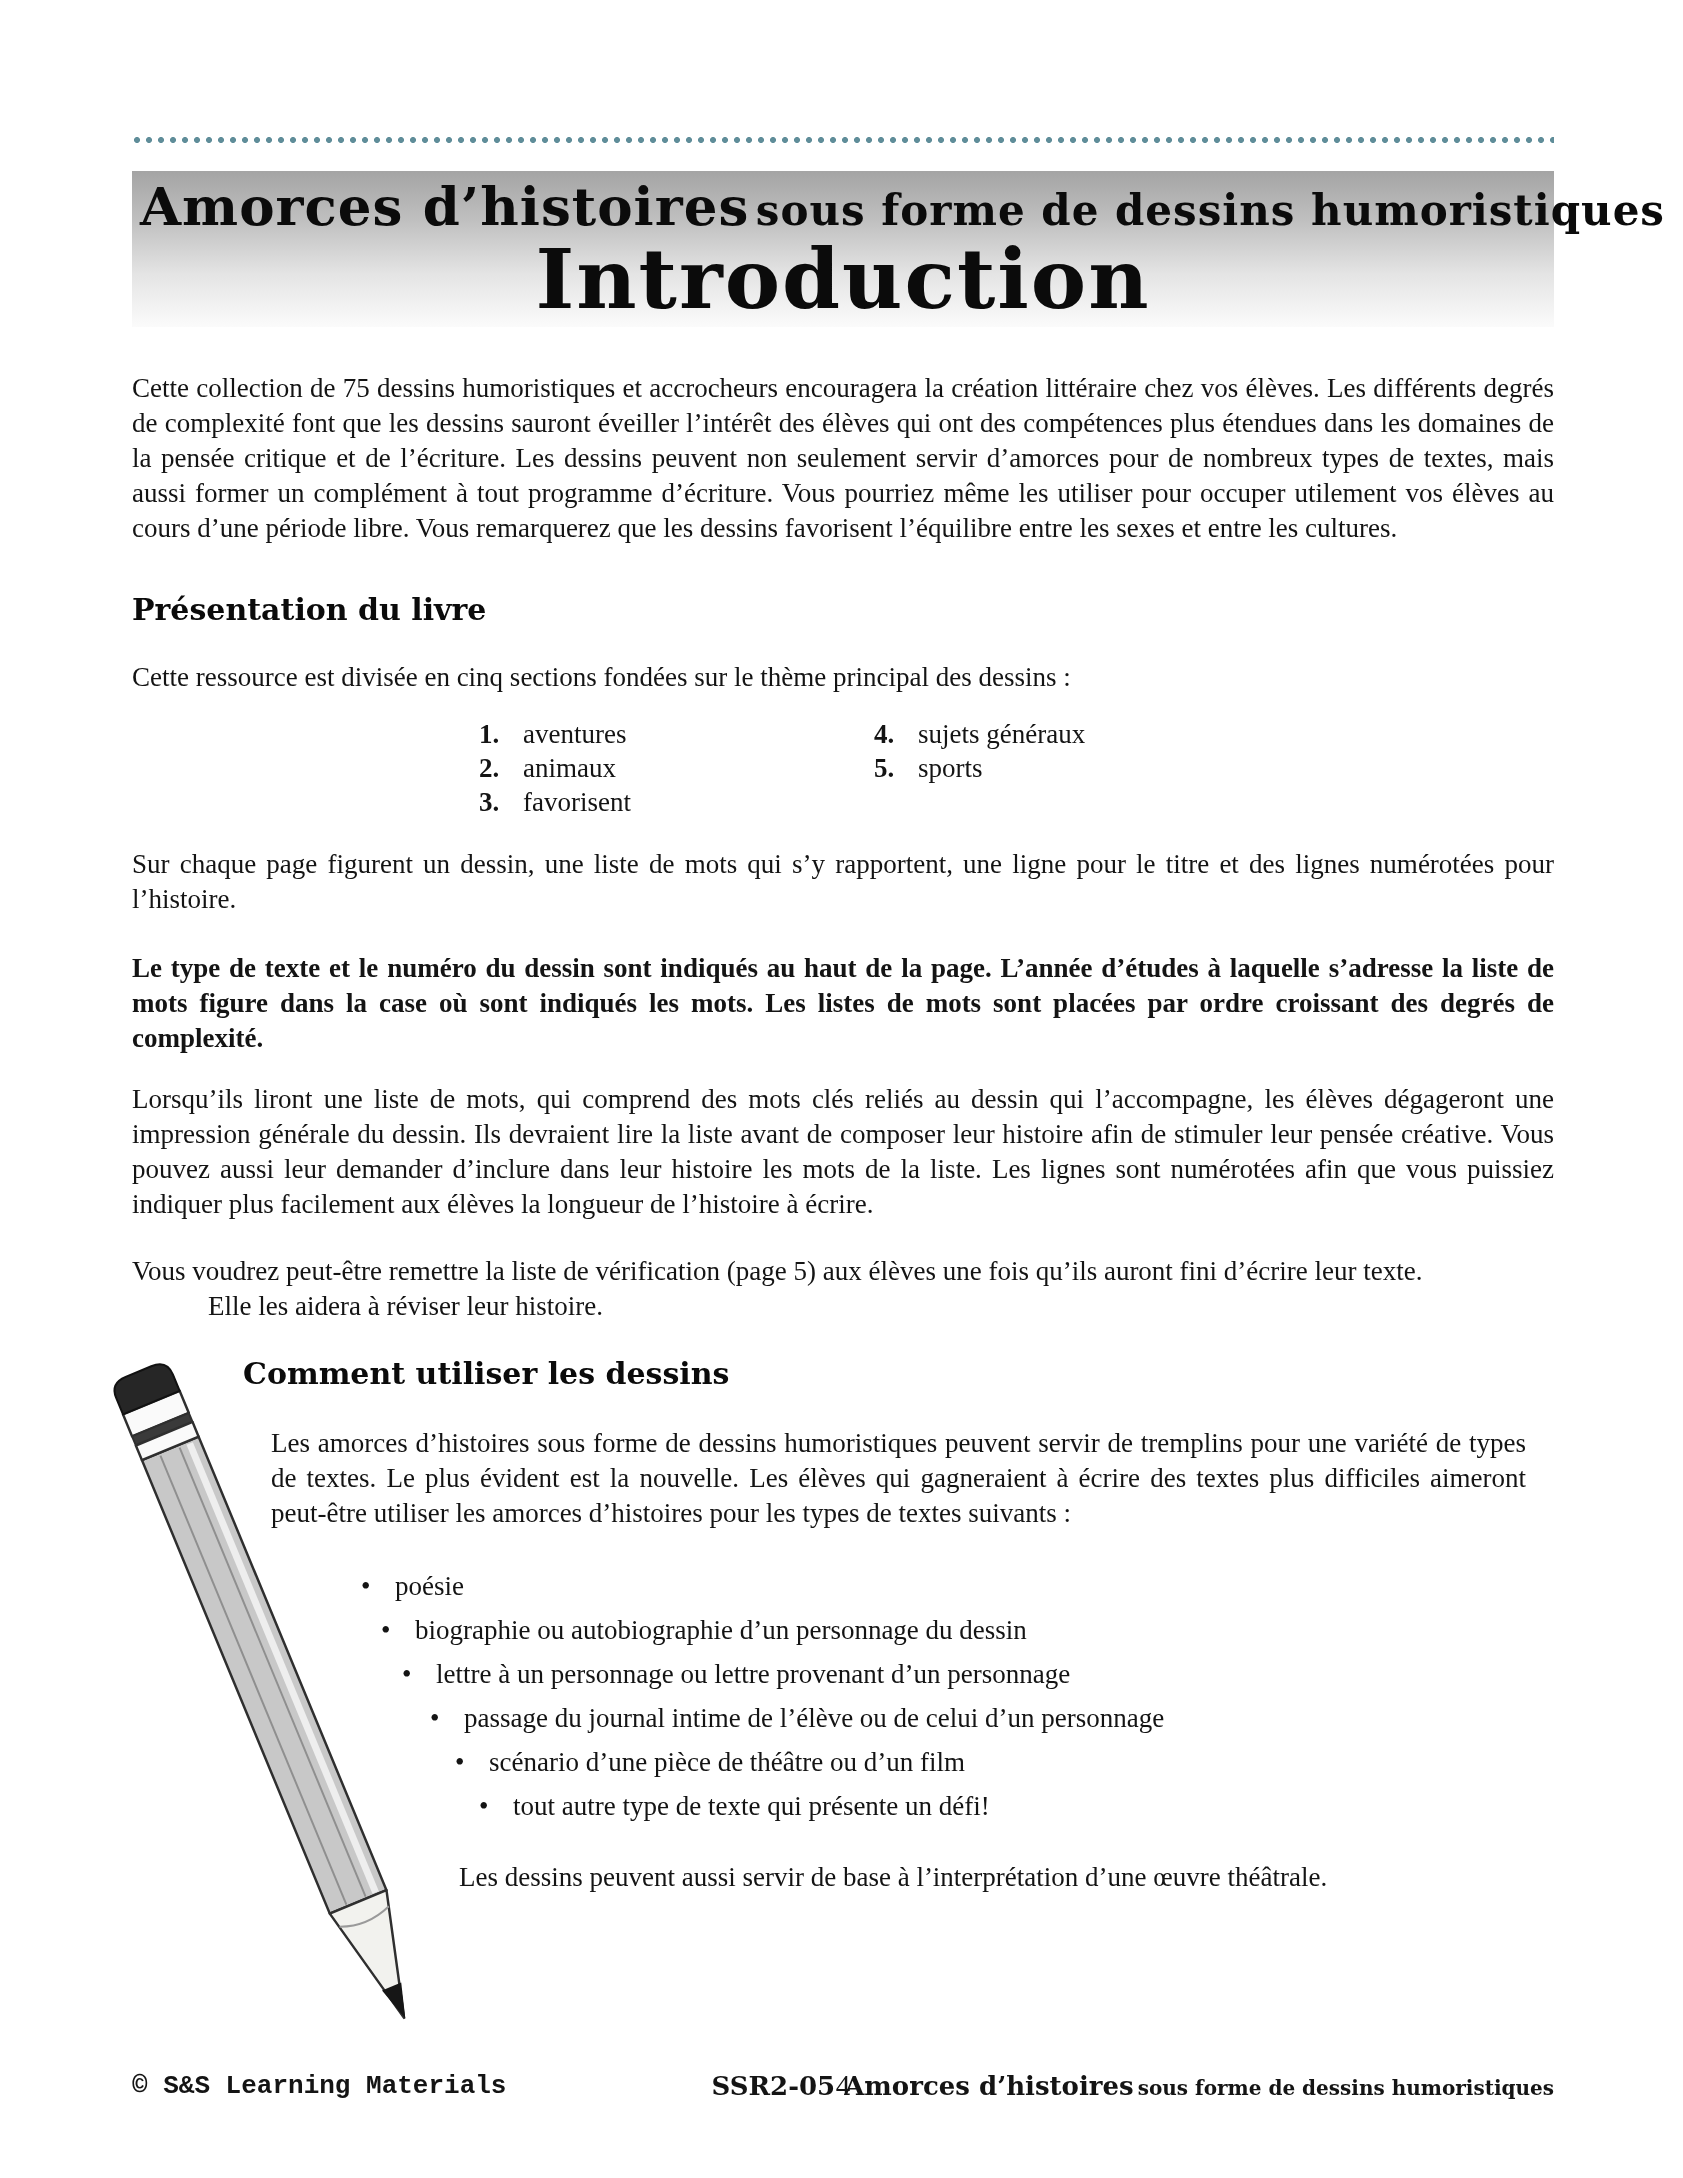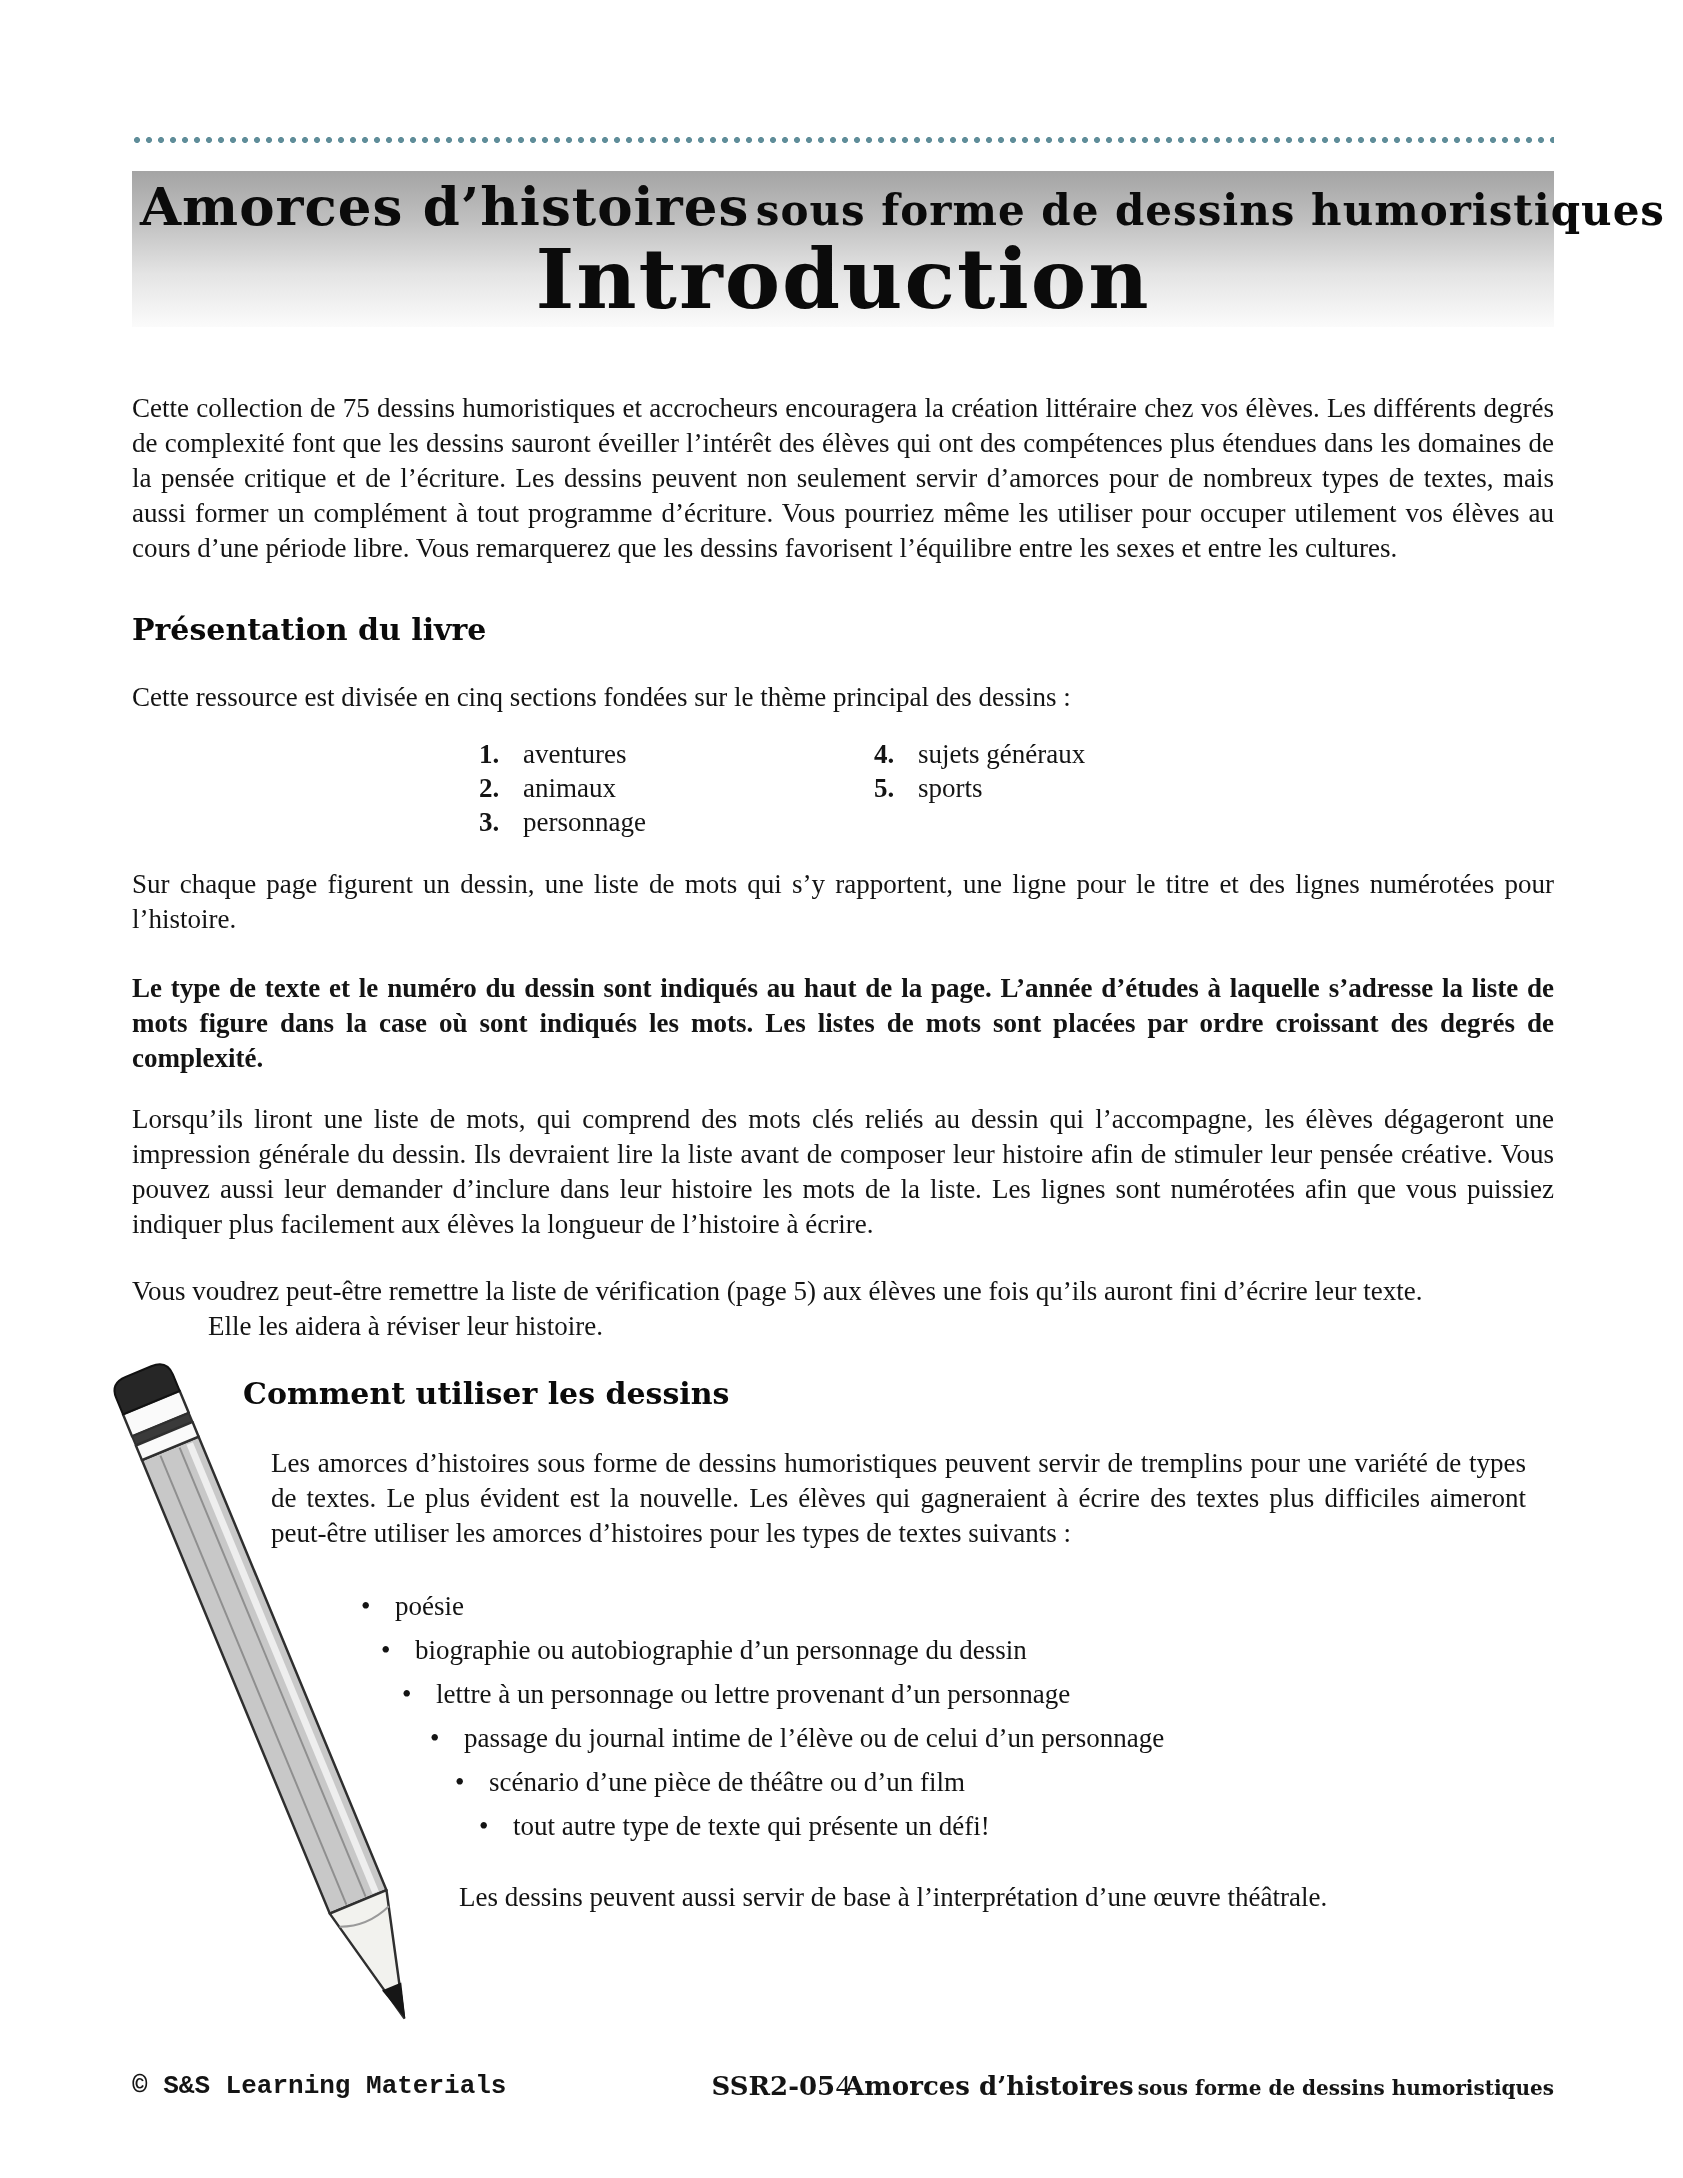--- a/index.html
+++ b/index.html
@@ -32,21 +32,21 @@
   }
   .title-main { font-size:53px; }
   .title-tail { font-size:42px; }
   .subtitle {
     text-align:center; font-family:"DejaVu Serif", serif; font-weight:bold;
     font-size:83px; line-height:1.02; letter-spacing:2px; color:#0b0b0b; margin-top:2px;
   }
 
   
   .para { font-size:27px; line-height:35px; text-align:justify; }
-  .intro { margin-top:64px; }
+  .intro { margin-top:44px; }
   .h2 { font-family:"DejaVu Serif", serif; font-weight:bold; font-size:30px; line-height:40px; color:#0b0b0b; }
   .h2-presentation { margin-top:44px; }
   .lead { margin-top:30px; text-align:left; }
 
   
   .list-wrap { display:flex; margin-top:22px; margin-left:347px; font-size:27px; }
   .list-col { display:flex; flex-direction:column; }
   .col1 { width:395px; }
   .list-row { display:flex; line-height:34px; }
   .list-num { font-weight:bold; width:44px; }
@@ -117,21 +117,21 @@
         <div class="list-row">
           <span class="list-num">1.</span>
           <span class="list-label">aventures</span>
         </div>
         <div class="list-row">
           <span class="list-num">2.</span>
           <span class="list-label">animaux</span>
         </div>
         <div class="list-row">
           <span class="list-num">3.</span>
-          <span class="list-label">personnage</span>
+          <span class="list-label">favorisent</span>
         </div>
       </div>
       <div class="list-col col2">
         <div class="list-row">
           <span class="list-num">4.</span>
           <span class="list-label">sujets généraux</span>
         </div>
         <div class="list-row">
           <span class="list-num">5.</span>
           <span class="list-label">sports</span>

